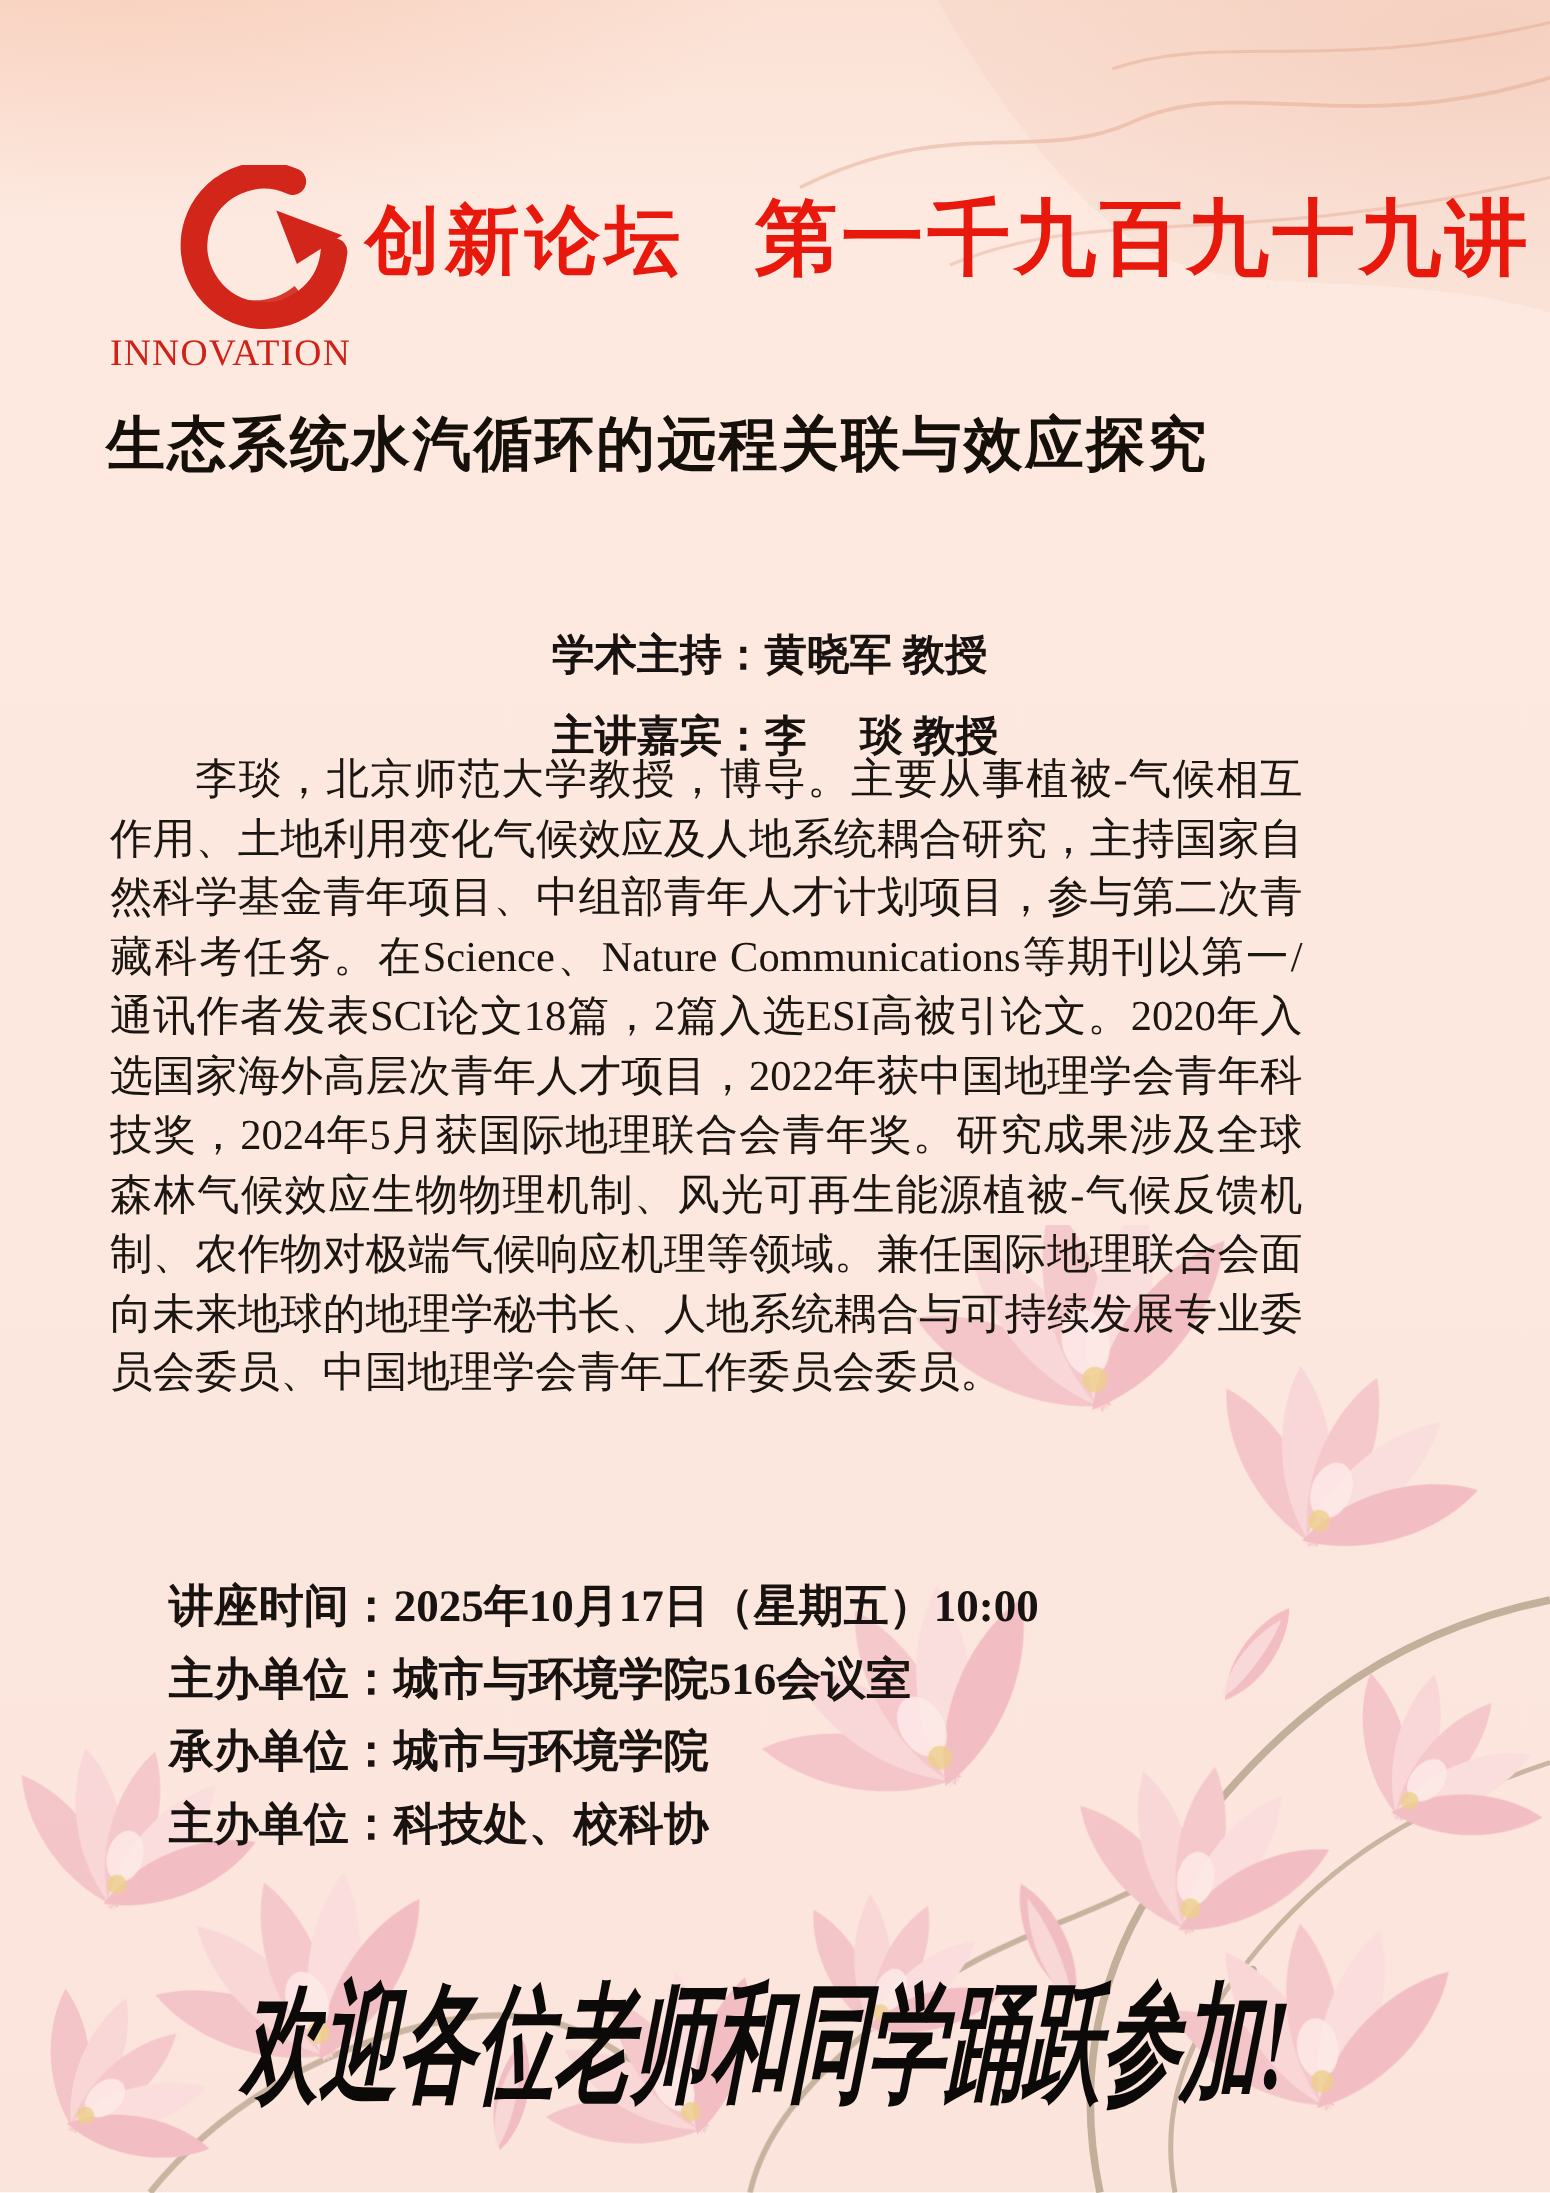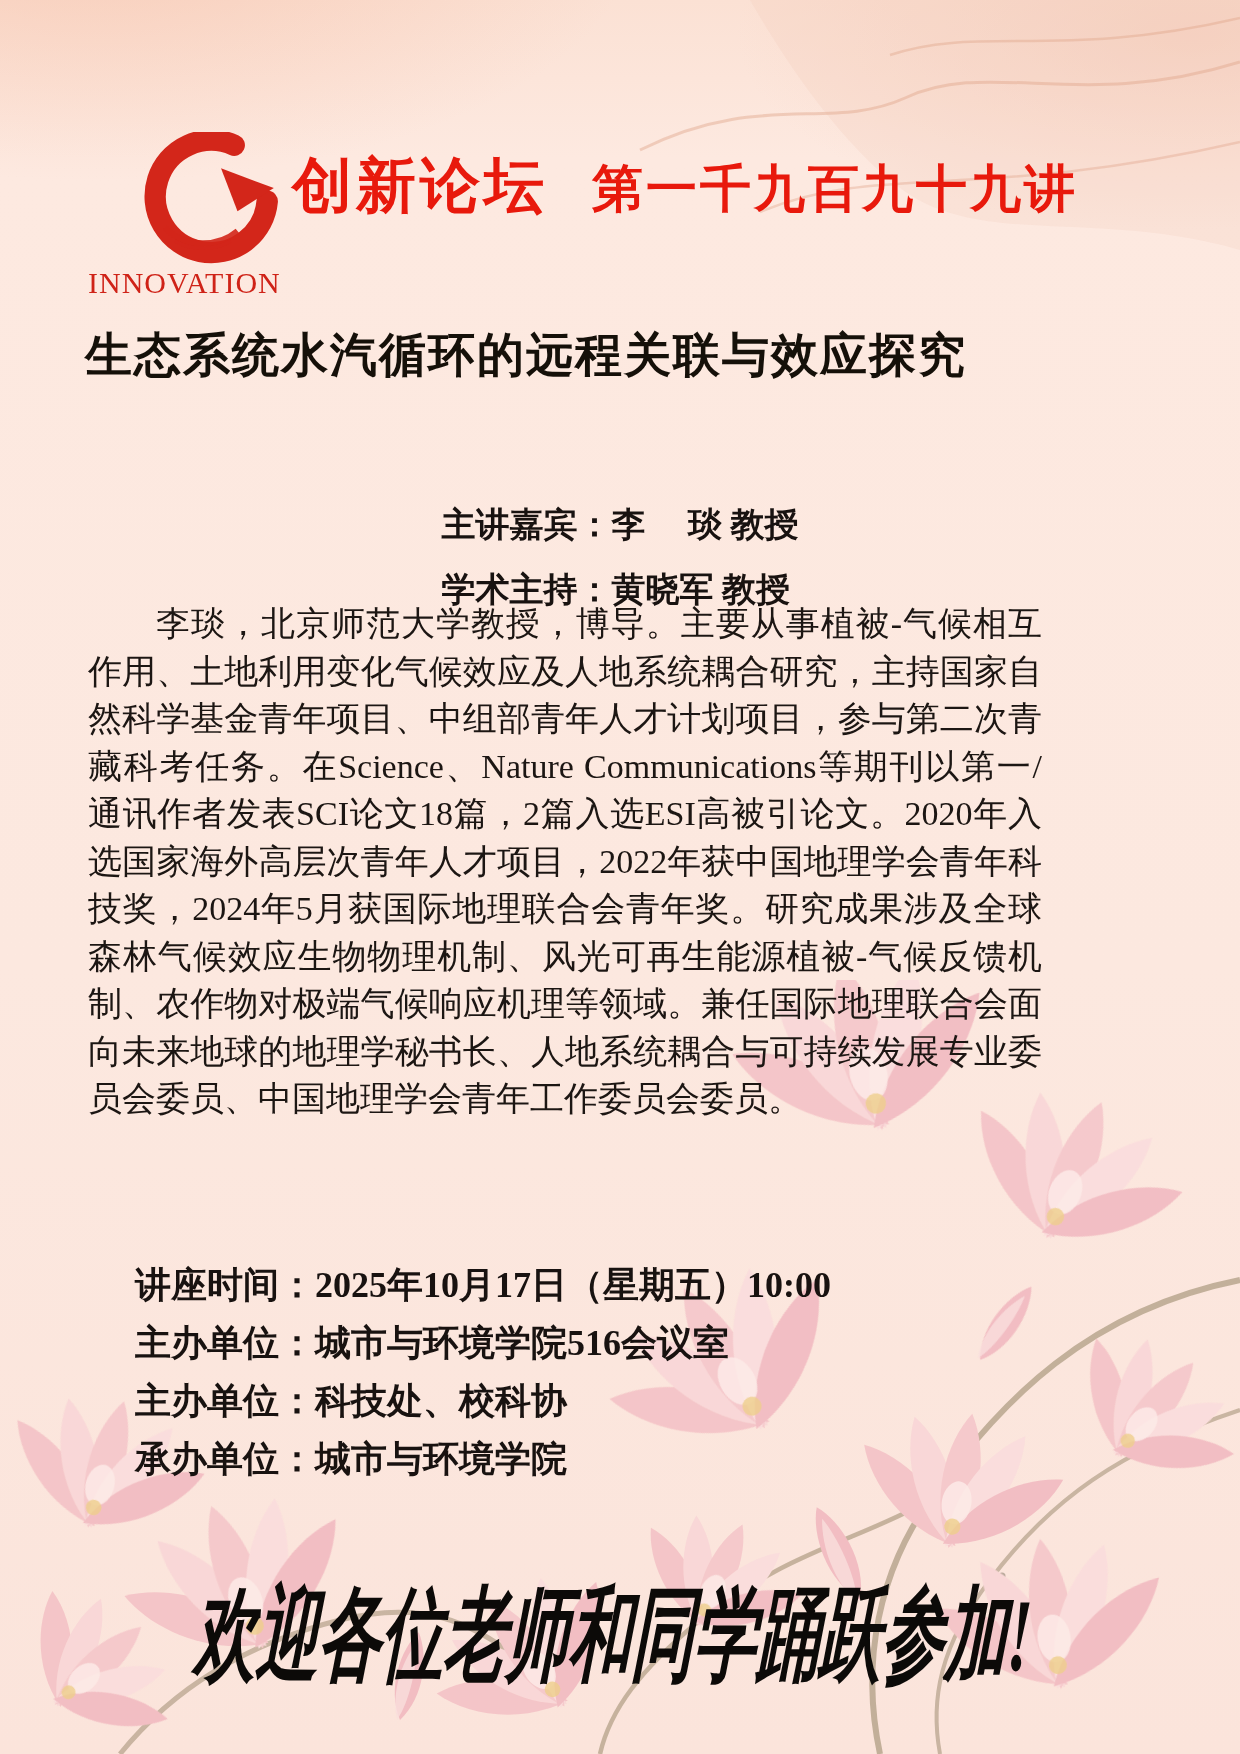--- a/index.html
+++ b/index.html
@@ -26,22 +26,22 @@
   }
   .header-line{
     left:292px;top:146px;white-space:nowrap;
   }
   .forum-title{
     font-size:60px;font-weight:700;color:#e8190c;
     letter-spacing:4px;
     font-family:"Liberation Sans","DejaVu Sans",sans-serif;
   }
   .lecture-no{
-    font-size:51px;font-weight:700;color:#e8190c;
-    margin-left:44px;letter-spacing:3px;
+    font-size:66px;font-weight:700;color:#e8190c;
+    margin-left:56px;letter-spacing:3px;
   }
 
   
   .main-title{
     left:0;top:324px;width:1052px;
     text-align:center;
     font-size:47px;font-weight:700;color:#151009;
     letter-spacing:2px;
   }
 
@@ -152,31 +152,31 @@
   <div class="layer logo-word">INNOVATION</div>
 
   <div class="layer header-line">
     <span class="forum-title">创新论坛</span><span class="lecture-no">第一千九百九十九讲</span>
   </div>
 
   <div class="layer main-title">生态系统水汽循环的远程关联与效应探究</div>
 
   <div class="layer speakers">
     <div class="inner">
+      <div class="speaker-row">学术主持：黄晓军 教授</div>
       <div class="speaker-row">主讲嘉宾：李　 琰 教授</div>
-      <div class="speaker-row">学术主持：黄晓军 教授</div>
     </div>
   </div>
 
   <div class="layer bio">李琰，北京师范大学教授，博导。主要从事植被-气候相互作用、土地利用变化气候效应及人地系统耦合研究，主持国家自然科学基金青年项目、中组部青年人才计划项目，参与第二次青藏科考任务。在Science、Nature Communications等期刊以第一/通讯作者发表SCI论文18篇，2篇入选ESI高被引论文。2020年入选国家海外高层次青年人才项目，2022年获中国地理学会青年科技奖，2024年5月获国际地理联合会青年奖。研究成果涉及全球森林气候效应生物物理机制、风光可再生能源植被-气候反馈机制、农作物对极端气候响应机理等领域。兼任国际地理联合会面向未来地球的地理学秘书长、人地系统耦合与可持续发展专业委员会委员、中国地理学会青年工作委员会委员。</div>
 
   <div class="layer details">
     <div class="detail-row"><span class="lbl">讲座时间：</span><span>2025年10月17日（星期五）10:00</span></div>
     <div class="detail-row"><span class="lbl">主办单位：</span><span>城市与环境学院516会议室</span></div>
+    <div class="detail-row"><span class="lbl">承办单位：</span><span>城市与环境学院</span></div>
     <div class="detail-row"><span class="lbl">主办单位：</span><span>科技处、校科协</span></div>
-    <div class="detail-row"><span class="lbl">承办单位：</span><span>城市与环境学院</span></div>
   </div>
 
   <div class="layer welcome">
     <span class="brush">欢迎各位老师和同学踊跃参加!</span>
   </div>
 
 </div>
 
 </body></html>

